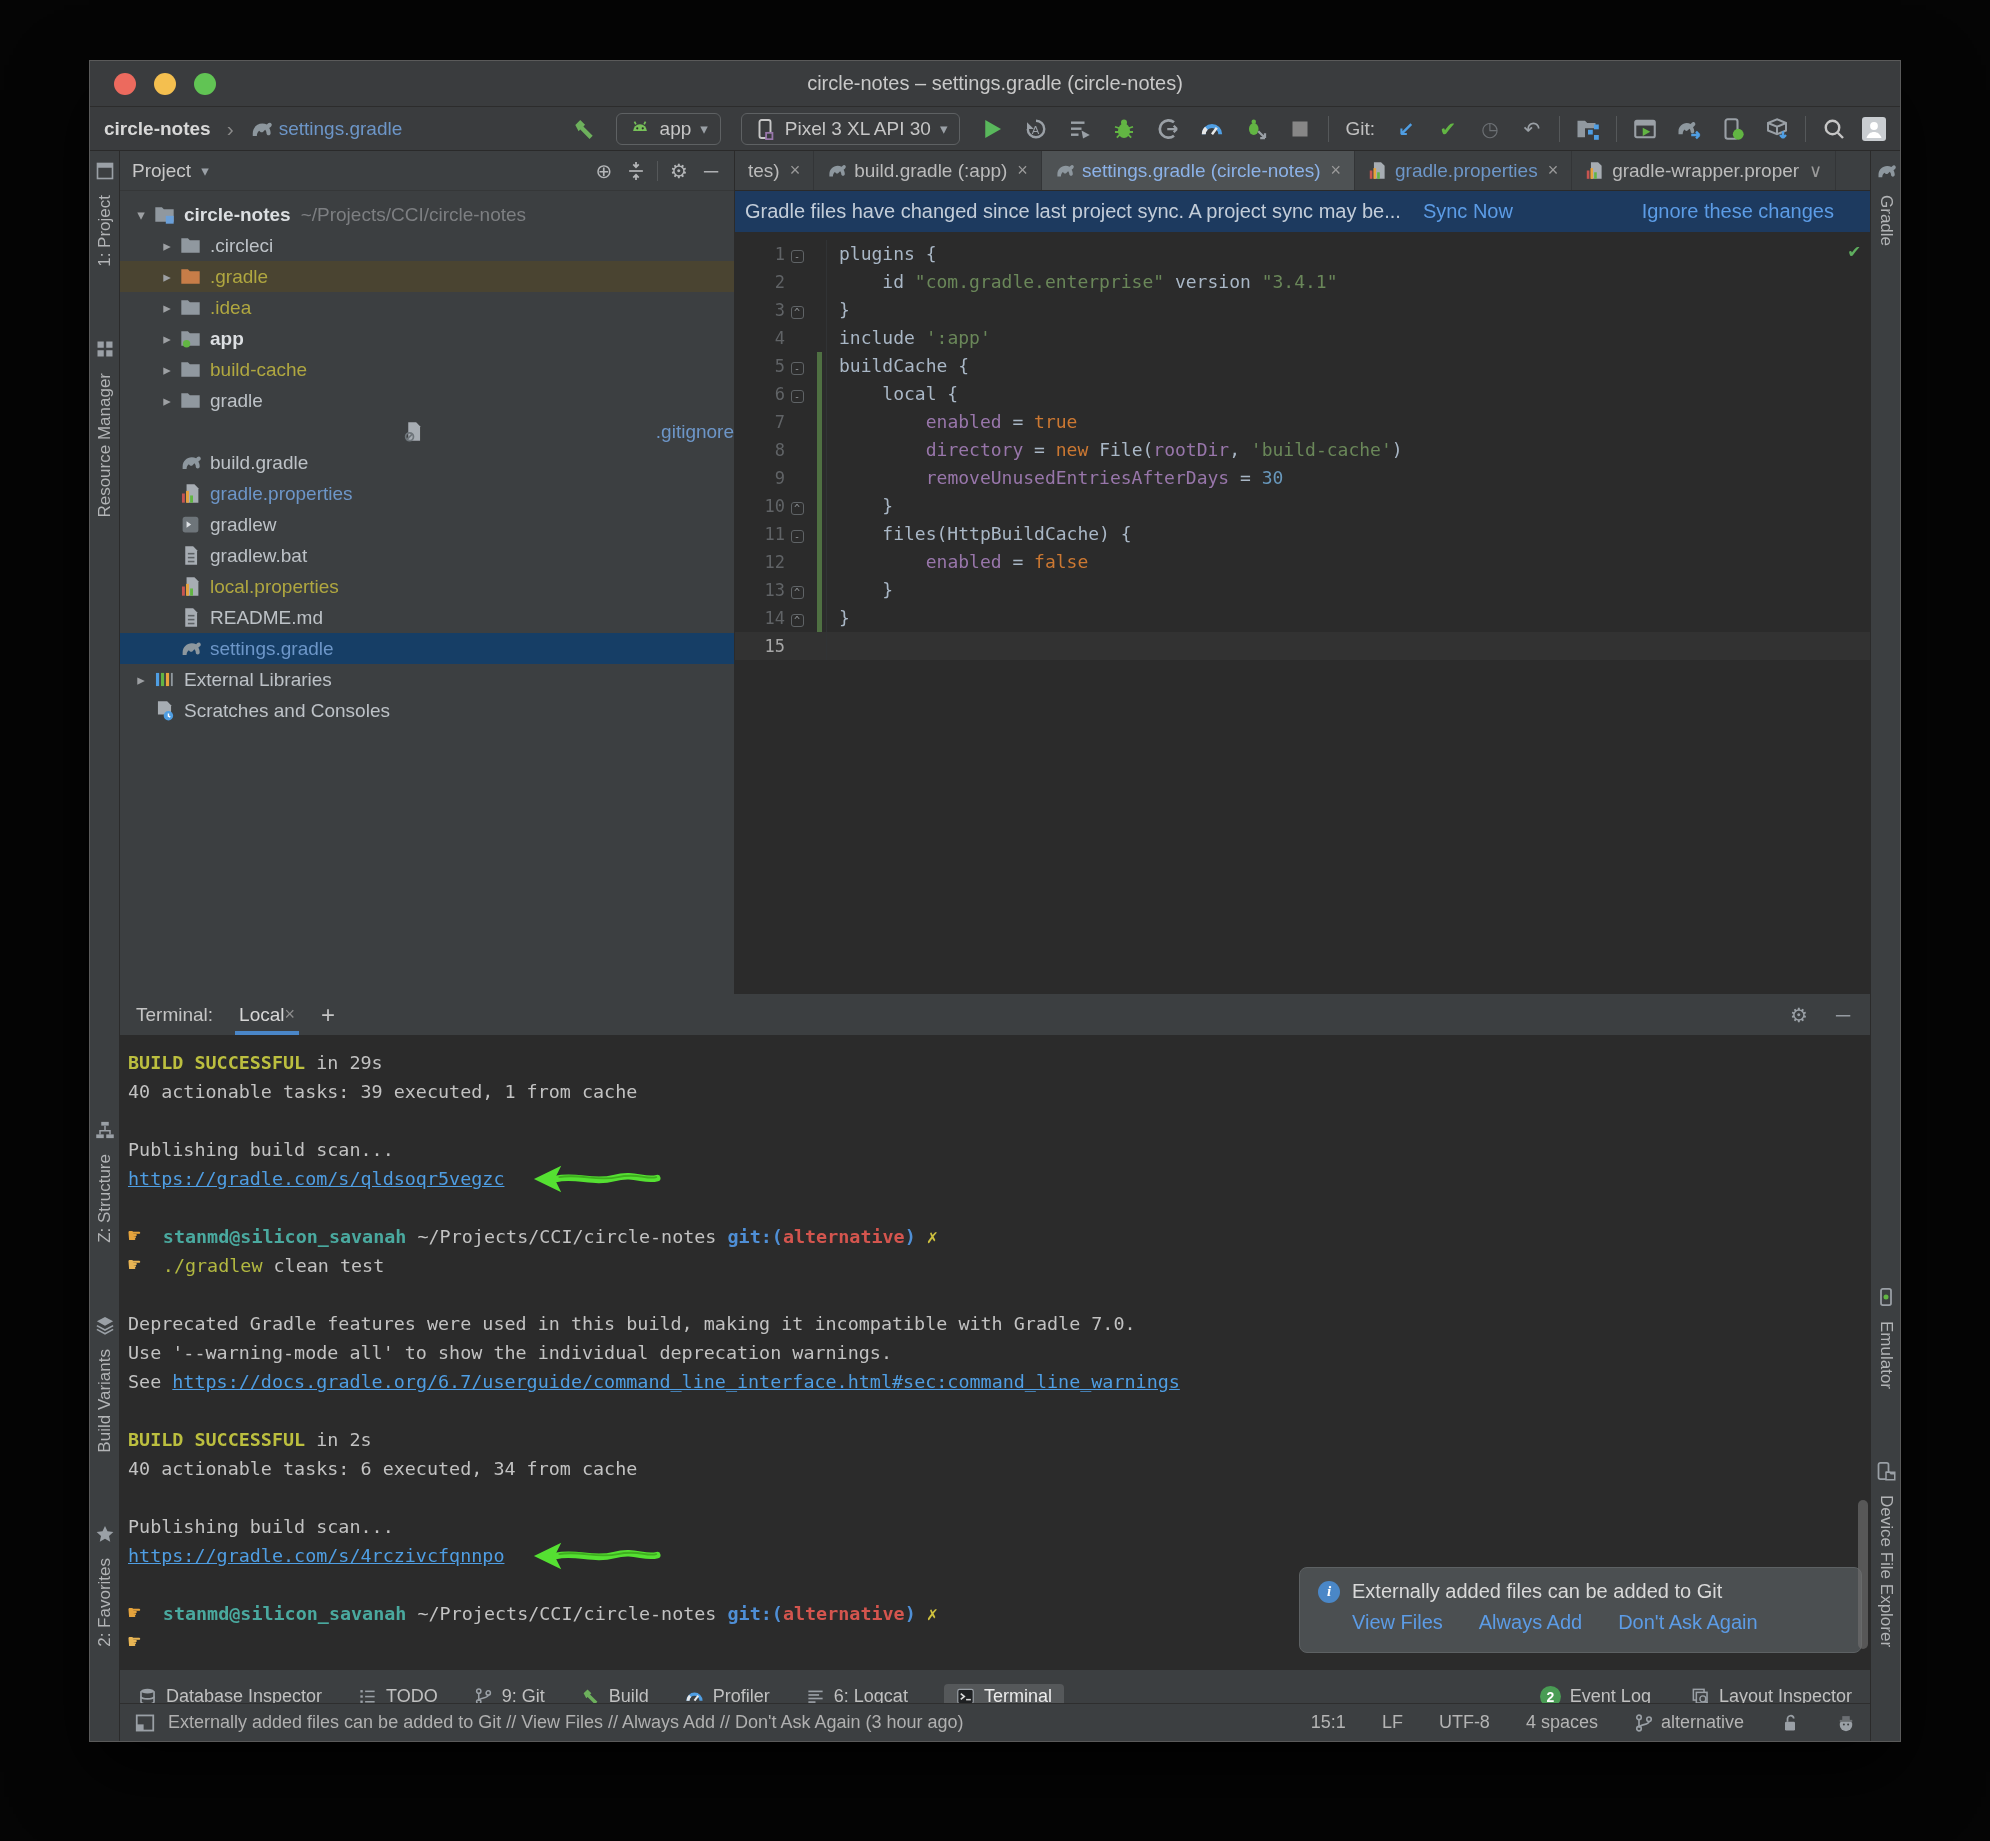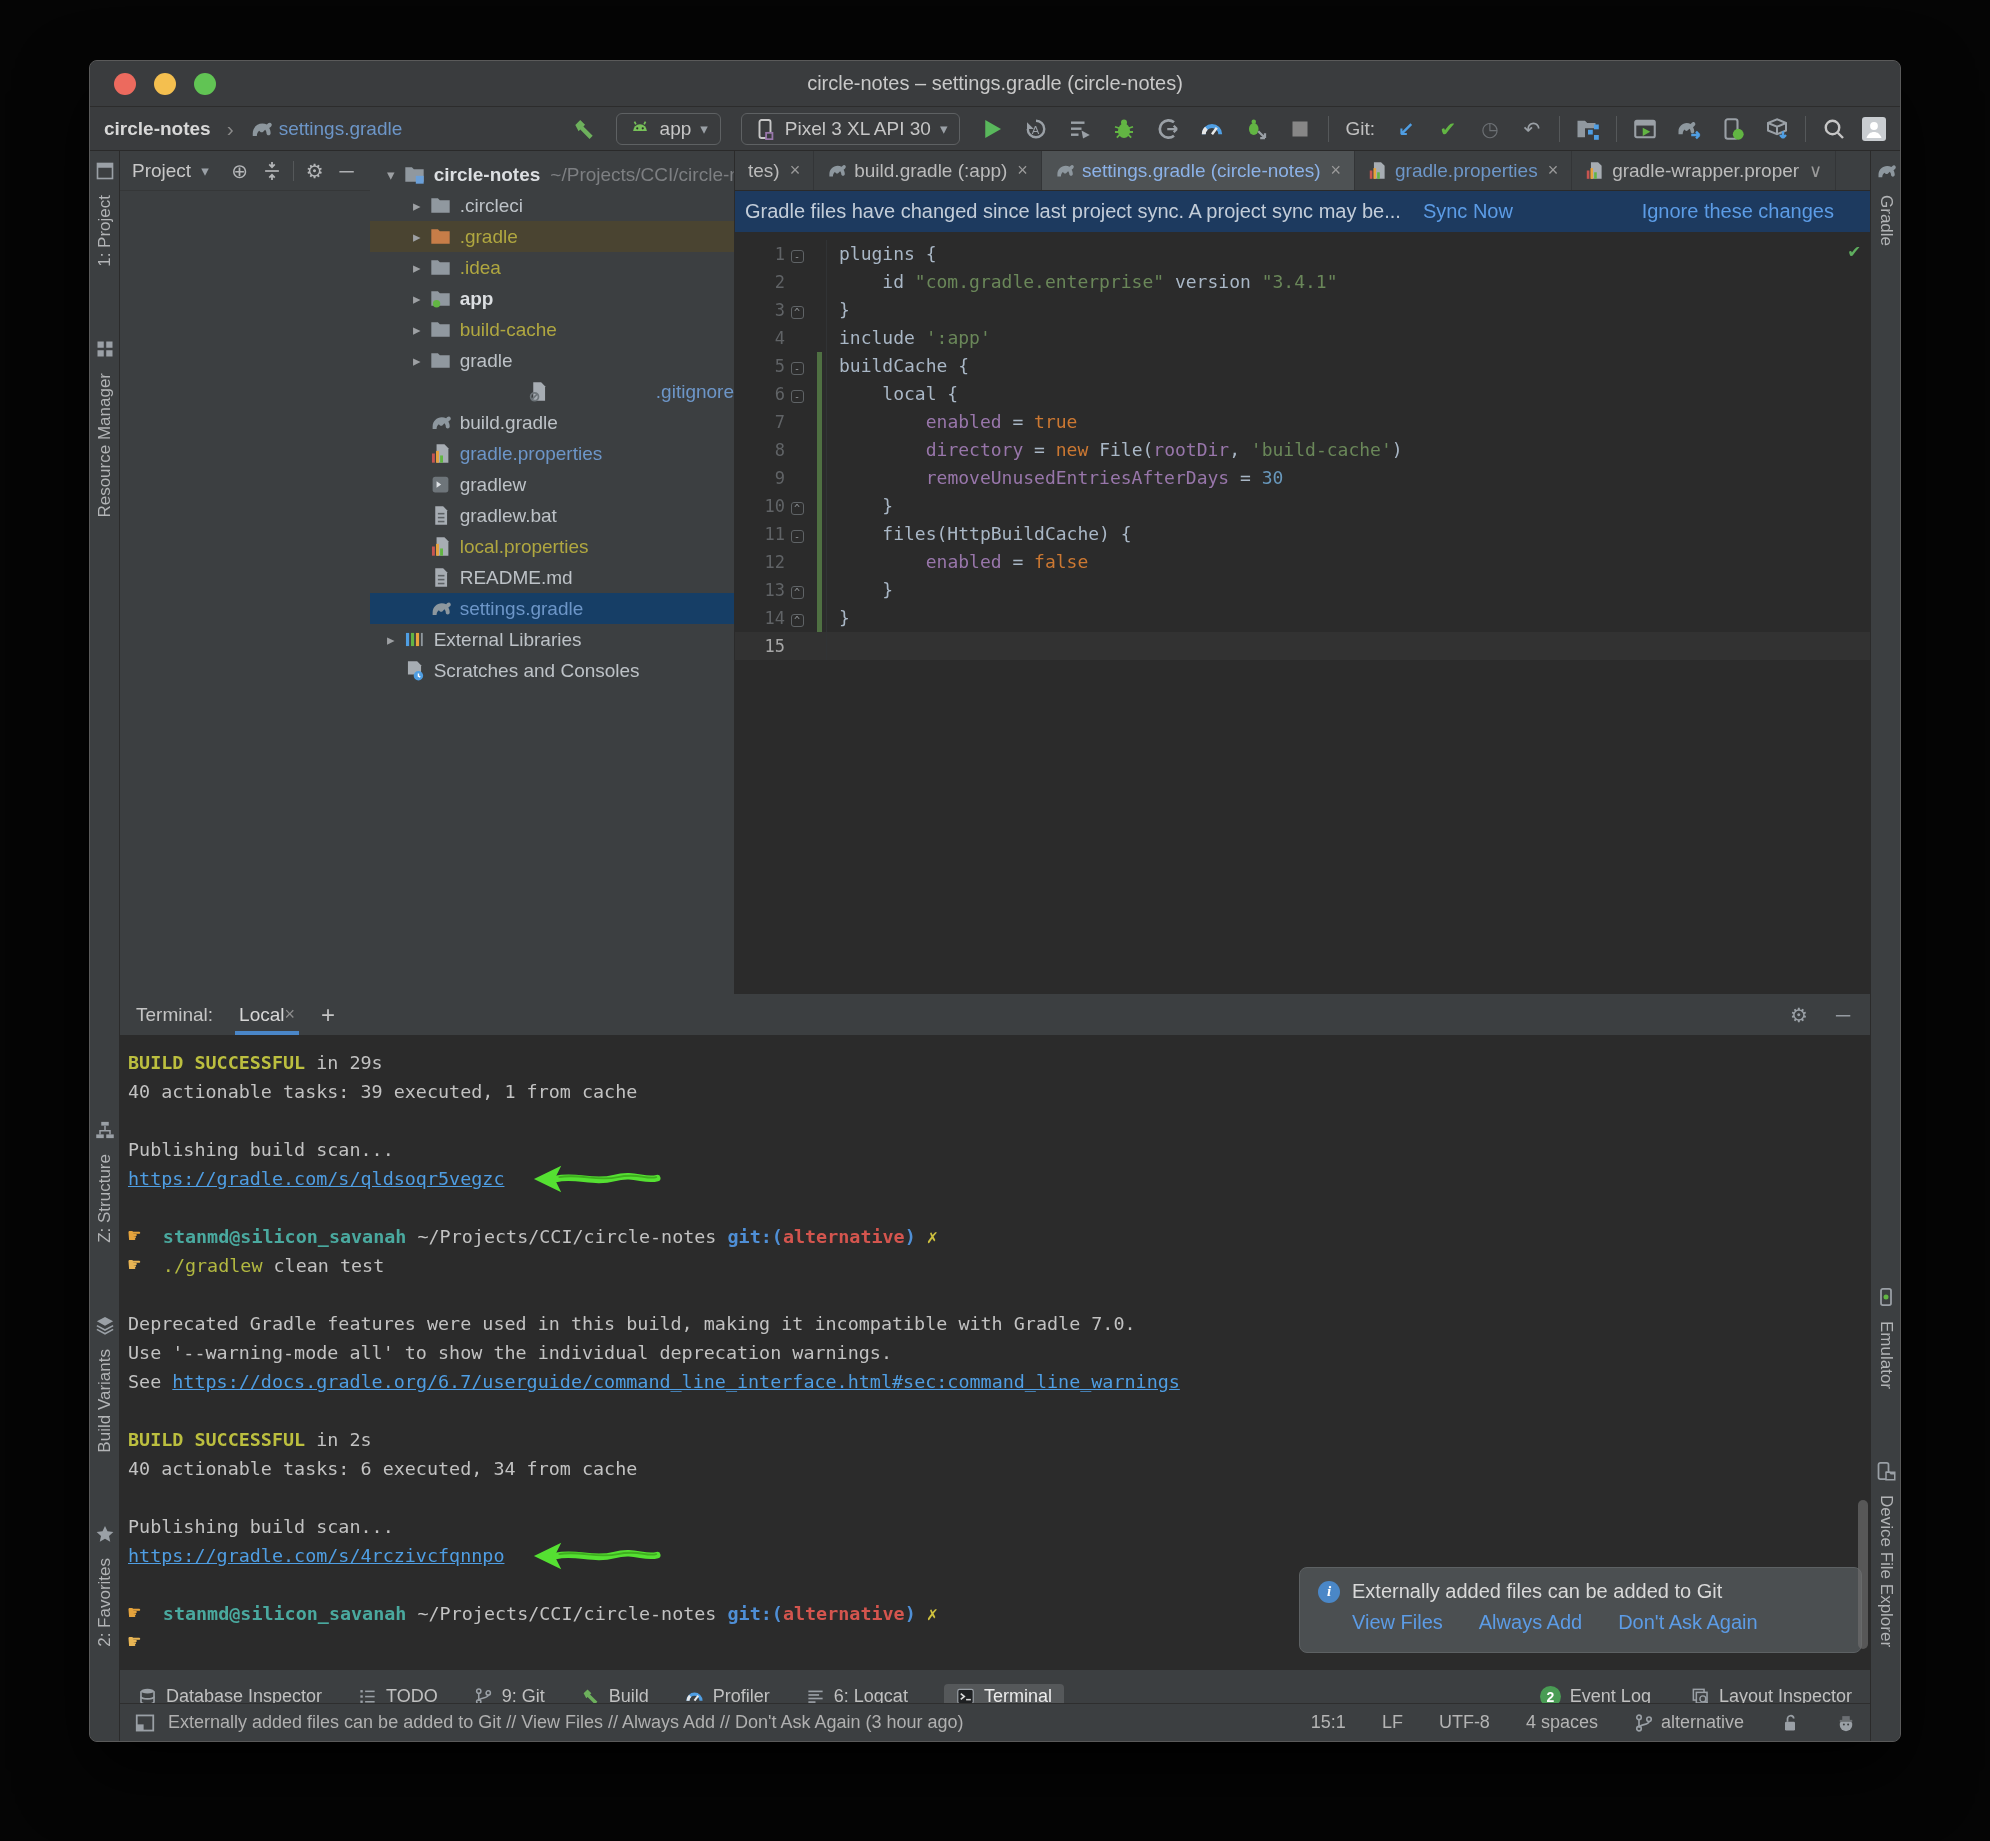--- a/index.html
+++ b/index.html
@@ -1,20 +1,20 @@
 <!DOCTYPE html>
 <html><head>
 <meta charset="utf-8">
 <style>
   * { margin:0; padding:0; box-sizing:border-box; }
   html,body { background:#000; }
   .screen { position:relative; width:1990px; height:1842px; background:#050505; overflow:hidden;
             font-family:"Liberation Sans","DejaVu Sans",sans-serif; }
   .window { position:absolute; left:89px; top:60px; width:1812px; height:1682px;
-            background:#3c3f41; border-radius:8px; overflow:hidden;
+            background:#3c3f41; border-radius:0; overflow:hidden;
             border:1px solid #5a5a5a; box-shadow:0 30px 70px rgba(0,0,0,.85);
             display:flex; flex-direction:column; }
 
   
   .titlebar { height:46px; flex:0 0 46px; background:#3a3c3e; border-bottom:1px solid #2c2c2c;
               display:flex; align-items:center; justify-content:center; position:relative; }
   .lights { position:absolute; left:24px; top:0; height:100%; display:flex; align-items:center; gap:18px; }
   .light { width:22px; height:22px; border-radius:50%; }
   .light.red{background:#ec6a5e}.light.yellow{background:#f4bf4f}.light.green{background:#61c454}
   .win-title { color:#c9c9c9; font-size:20px; }
@@ -50,21 +50,21 @@
   .strip.left .vlabel { transform:rotate(180deg); }
   .strip .sp { flex:1; }
   .strip .icon { width:20px; height:20px; }
   .strip .gap { height:44px; }
 
   .center-col { flex:1; display:flex; flex-direction:column; min-width:0; }
   .top-row { height:843px; flex:0 0 843px; display:flex; min-width:0; }
 
   
   .project-panel { width:615px; flex:0 0 615px; background:#3c3f41; border-right:1px solid #2b2b2b;
-                   display:flex; flex-direction:row; }
+                   display:flex; flex-direction:column; }
   .panel-header { height:40px; flex:0 0 40px; display:flex; align-items:center; gap:10px;
                   padding:0 12px; color:#c8c8c8; font-size:19px; border-bottom:1px solid #353738; }
   .panel-header .sp { flex:1; }
   .panel-header .icon { color:#b4b6b8; }
   .tree { padding-top:8px; font-size:19px; overflow:hidden; }
   .tree-row { height:31px; display:flex; align-items:center; white-space:nowrap; }
   .tree-row .arrow { width:26px; color:#9da0a3; font-size:15px; text-align:center; flex:0 0 26px; }
   .tree-row .icon { width:21px; height:21px; margin-right:9px; flex:0 0 21px; }
   .tree-row.selected { background:#163e66; }
   .tree-row.hover { background:#4a4431; }

